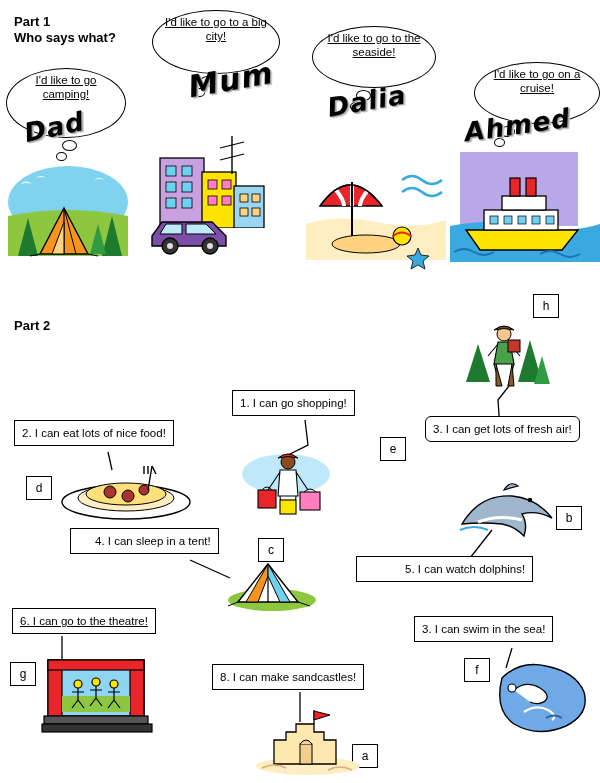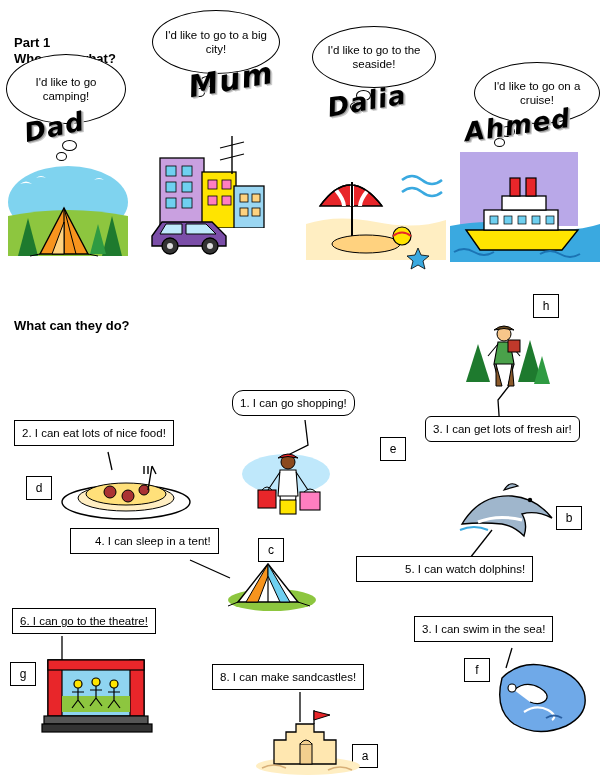--- a/index.html
+++ b/index.html
@@ -13,26 +13,27 @@
   }
   .abs{position:absolute;}
   .part-title{font-weight:bold;font-size:13px;line-height:16px;}
 
   
   .bubble-oval{
     position:absolute;
     border:1.6px solid #000;
     border-radius:50%;
     background:#fff;
-    display:flex;align-items:center;justify-content:center;
+    display:flex;align-items:flex-start;justify-content:center;
     text-align:center;
     font-size:11.5px;
     line-height:14px;
     padding:4px 8px;
     box-sizing:border-box;
+    text-decoration:underline;
   }
   .tail{position:absolute;border:1.6px solid #000;border-radius:50%;background:#fff;}
 
   
   .wordart{
     position:absolute;
     font-family:"DejaVu Sans", sans-serif;
     font-weight:bold;
     font-style:italic;
     color:#000;
@@ -59,26 +60,26 @@
     display:flex;align-items:center;justify-content:center;
     font-size:12px;
     box-sizing:border-box;
   }
   svg{display:block;overflow:visible;}
   .ptr{position:absolute;left:0;top:0;width:600px;height:783px;pointer-events:none;}
 </style>
 </head>
 <body>
 
-<div class="abs part-title" style="left:14px;top:14px;margin-top:21px;">
+<div class="abs part-title" style="left:14px;top:14px;">
   <div>Part 1</div>
   <div>Who says what?</div>
 </div>
 
-<div class="bubble-oval" style="left:6px;top:54px;width:120px;height:70px;">
+<div class="bubble-oval" style="left:6px;top:68px;width:120px;height:70px;">
   <span>I'd like to go camping!</span>
 </div>
 <div class="tail" style="left:62px;top:140px;width:13px;height:9px;"></div>
 <div class="tail" style="left:56px;top:152px;width:9px;height:7px;"></div>
 <div class="wordart" style="left:24px;top:112px;font-size:26px;transform:rotate(-12deg);">Dad</div>
 
 <div class="abs" style="left:6px;top:160px;width:125px;height:100px;">
   <svg width="125" height="100" viewBox="0 0 125 100">
     <ellipse cx="62" cy="42" rx="60" ry="36" fill="#7fd3ef"></ellipse>
     <path d="M2 56 Q62 44 122 56 L122 96 L2 96 Z" fill="#8dc63f"></path>
@@ -203,21 +204,21 @@
         <rect x="82" y="64" width="8" height="8"></rect>
       <rect x="96" y="64" width="8" height="8"></rect>
     </g>
 
     <path d="M4 100 q10 -6 20 0 q10 6 20 0" stroke="#1b74b4" stroke-width="2" fill="none"></path>
     <path d="M90 102 q10 -6 20 0 q10 6 20 0" stroke="#1b74b4" stroke-width="2" fill="none"></path>
   </svg>
 </div>
 
 <div class="abs part-title" style="left:14px;top:318px;">
-  <div>What can they do?</div>
+  <div>Part 2</div>
 </div>
 
 <svg class="ptr">
   <g stroke="#000" stroke-width="1.3" fill="none">
     <path d="M305 420 L308 445 L288 455"></path>
     <path d="M108 452 L112 470"></path>
     <path d="M500 430 L498 400 L512 382"></path>
     <path d="M190 560 L230 578"></path>
     <path d="M470 558 L492 530"></path>
     <path d="M62 636 L62 660"></path>
@@ -239,21 +240,21 @@
     <path d="M34 14 q10 -8 20 0 q-10 -3 -20 0 Z" fill="#6b4a1e" stroke="#000" stroke-width="1"></path>
     <path d="M38 26 L50 26 L54 48 L34 48 Z" fill="#4aa14a" stroke="#000" stroke-width="1.1"></path>
     <path d="M34 48 L40 70 M54 48 L48 70" stroke="#000" stroke-width="1.1" fill="none"></path>
     <path d="M36 48 L42 70 L36 70 Z" fill="#8b5a2b" stroke="#000" stroke-width="1"></path>
     <path d="M52 48 L48 70 L54 70 Z" fill="#8b5a2b" stroke="#000" stroke-width="1"></path>
     <path d="M38 28 L28 40 M50 28 L60 40" stroke="#000" stroke-width="1.1"></path>
     <rect x="48" y="24" width="12" height="12" fill="#c0392b" stroke="#000" stroke-width="1"></rect>
   </svg>
 </div>
 
-<div class="callout" style="left:232px;top:390px;border-radius:11px;">
+<div class="callout" style="left:232px;top:390px;">
   <span>1. I can go shopping!</span>
 </div>
 <div class="letterbox" style="left:380px;top:437px;">
   <span>e</span>
 </div>
 <div class="abs" style="left:236px;top:448px;width:100px;height:72px;">
   <svg width="100" height="72" viewBox="0 0 100 72">
     <ellipse cx="50" cy="26" rx="44" ry="20" fill="#bfe8fb"></ellipse>
 
     <circle cx="52" cy="14" r="7" fill="#8b4a1e" stroke="#000" stroke-width="1"></circle>

